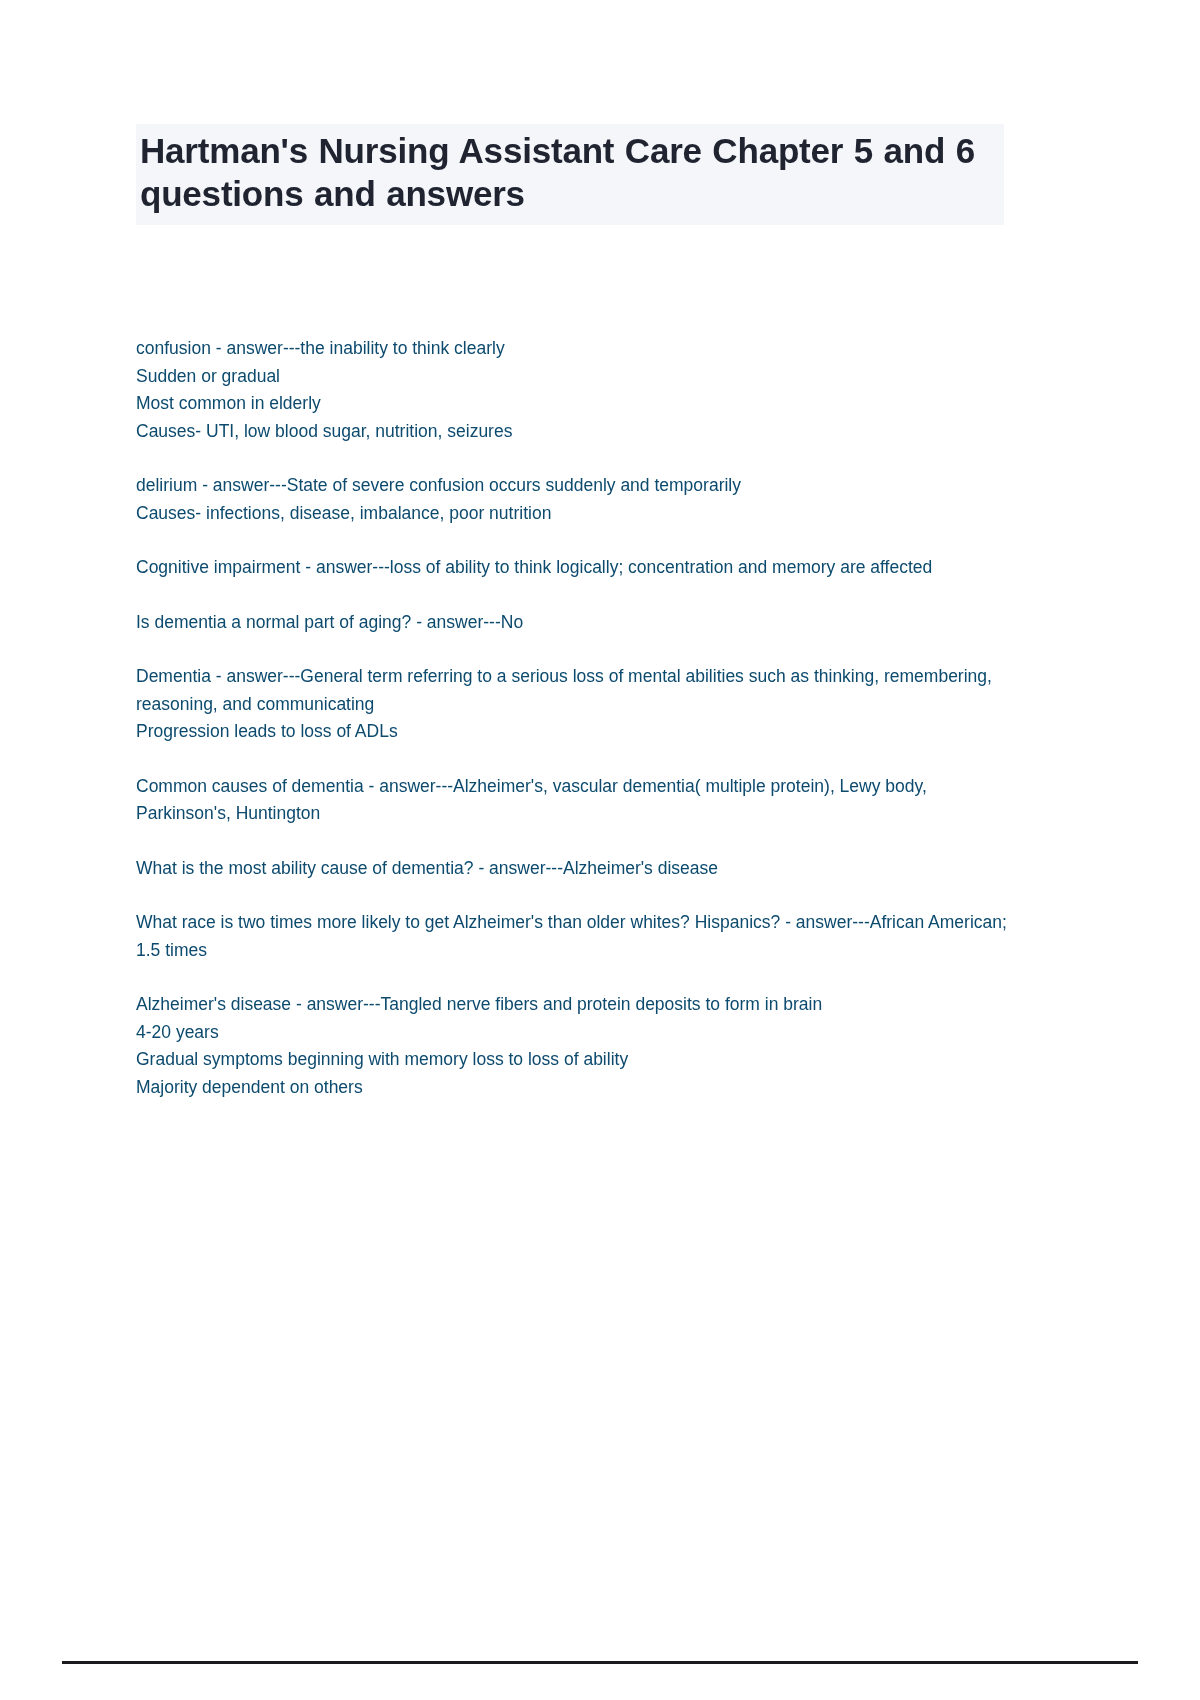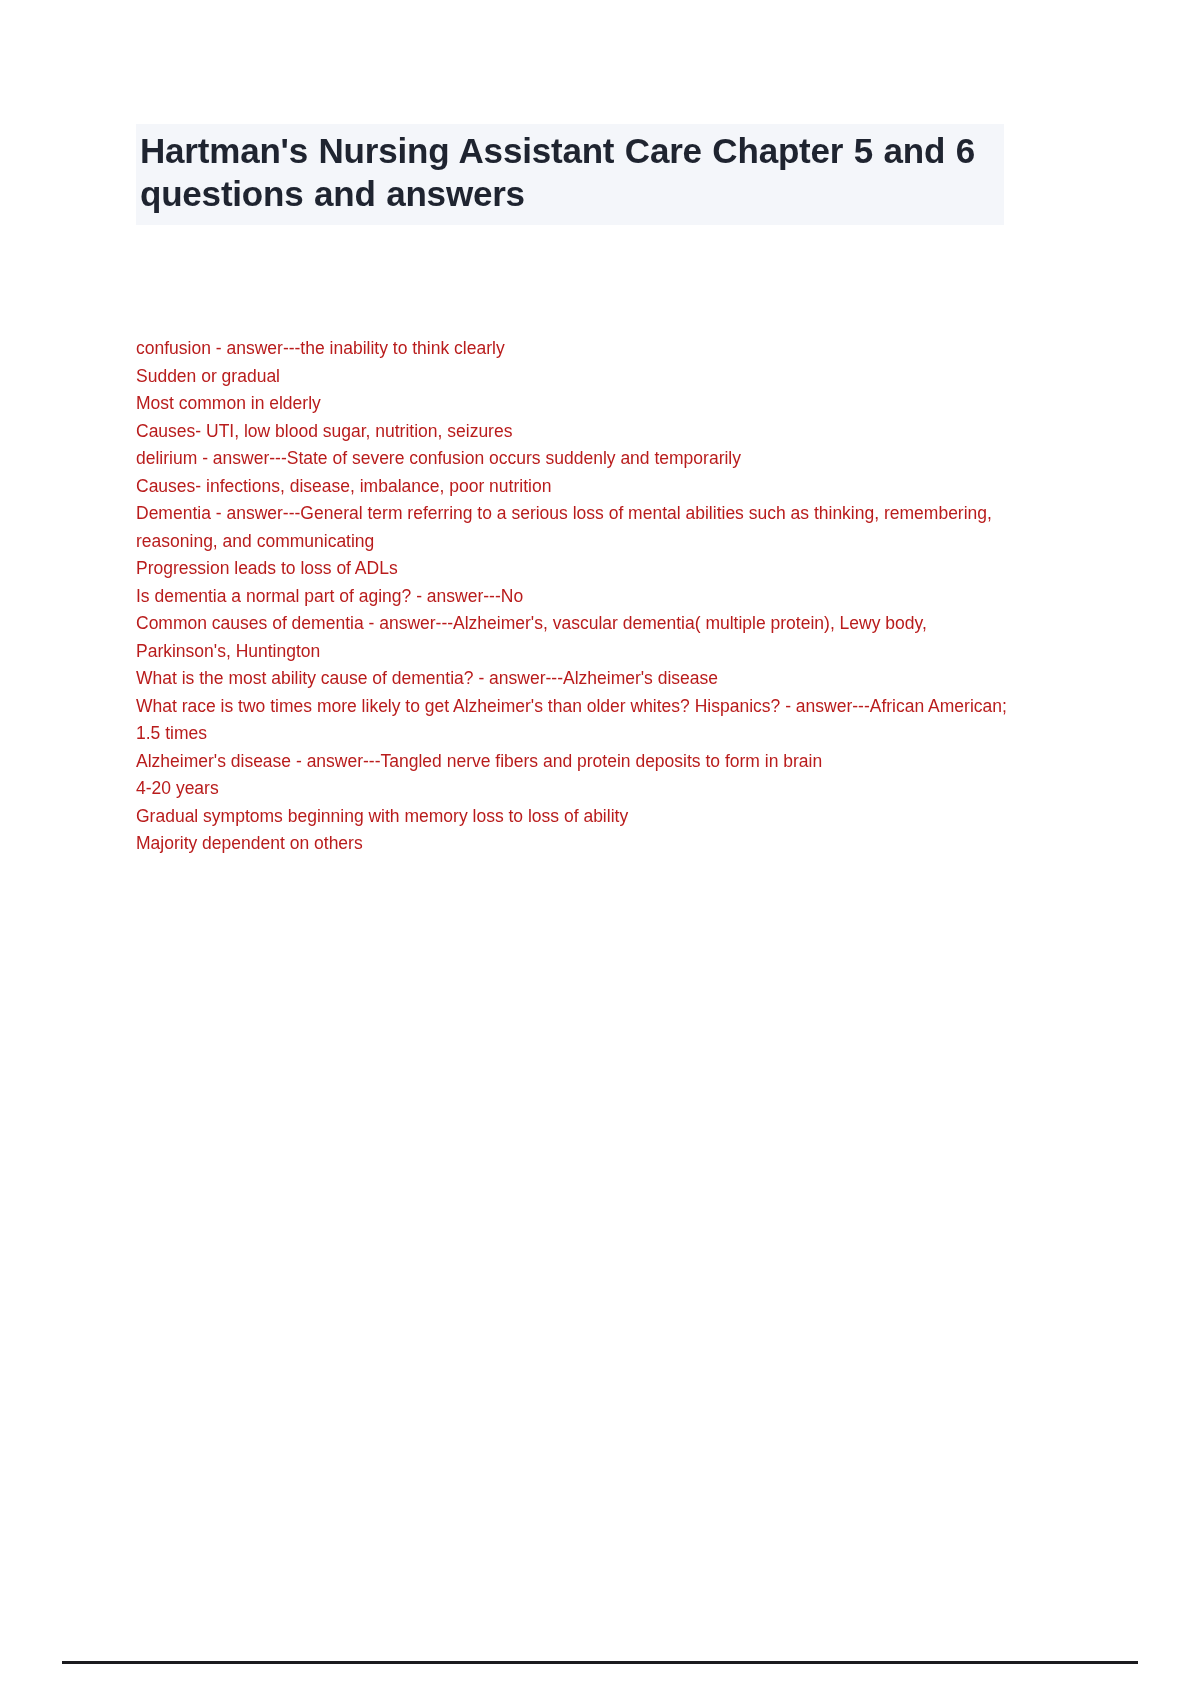--- a/index.html
+++ b/index.html
@@ -44,25 +44,26 @@
   }
   .body-block {
     position: absolute;
     left: 136px;
     top: 335px;
     width: 872px;
   }
   .para {
     font-size: 17.5px;
     line-height: 27.5px;
-    color: #b91c1c;
+    color: #0c4a6e;
     margin: 0 0 0 0;
     white-space: pre-wrap;
   }
   .para + .para {
+    margin-top: 27px;
   }
   .bottom-rule {
     position: absolute;
     left: 62px;
     right: 62px;
     bottom: 36px;
     height: 3px;
     background: #1b1b1f;
   }
 </style>
@@ -75,23 +76,24 @@
     <h1 class="doc-title">Hartman's Nursing Assistant Care Chapter 5 and 6 questions and answers</h1>
   </div>
 
   <div class="body-block">
     <p class="para">confusion - answer---the inability to think clearly
 Sudden or gradual
 Most common in elderly
 Causes- UTI, low blood sugar, nutrition, seizures</p>
     <p class="para">delirium - answer---State of severe confusion occurs suddenly and temporarily
 Causes- infections, disease, imbalance, poor nutrition</p>
+    <p class="para">Cognitive impairment - answer---loss of ability to think logically; concentration and memory are affected</p>
+    <p class="para">Is dementia a normal part of aging? - answer---No</p>
     <p class="para">Dementia - answer---General term referring to a serious loss of mental abilities such as thinking, remembering, reasoning, and communicating
 Progression leads to loss of ADLs</p>
-    <p class="para">Is dementia a normal part of aging? - answer---No</p>
     <p class="para">Common causes of dementia - answer---Alzheimer's, vascular dementia( multiple protein), Lewy body, Parkinson's, Huntington</p>
     <p class="para">What is the most ability cause of dementia? - answer---Alzheimer's disease</p>
     <p class="para">What race is two times more likely to get Alzheimer's than older whites? Hispanics? - answer---African American; 1.5 times</p>
     <p class="para">Alzheimer's disease - answer---Tangled nerve fibers and protein deposits to form in brain
 4-20 years
 Gradual symptoms beginning with memory loss to loss of ability
 Majority dependent on others</p>
   </div>
 
   <div class="bottom-rule"></div>

